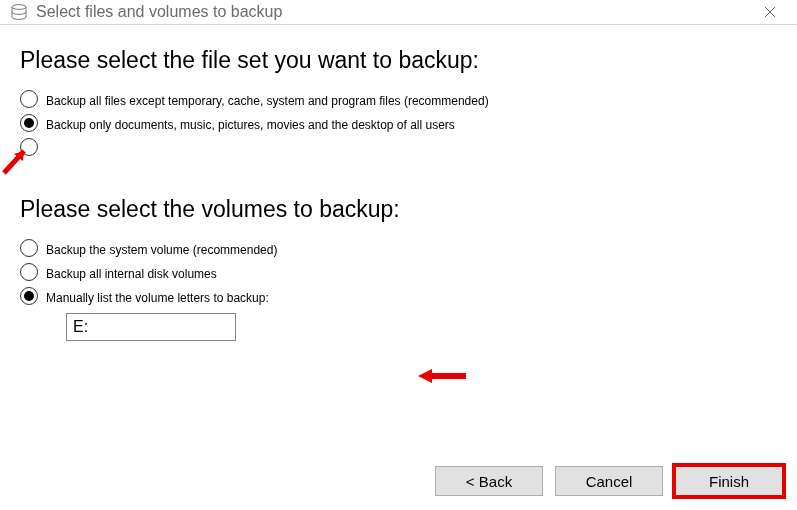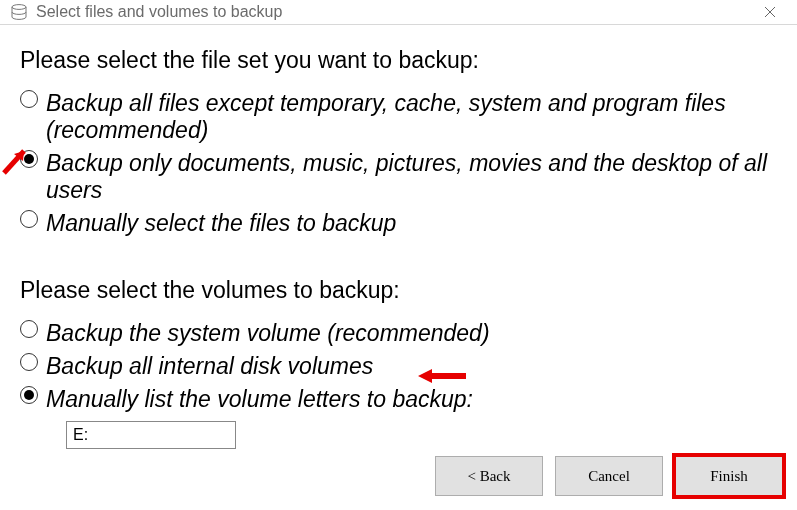--- a/index.html
+++ b/index.html
@@ -42,25 +42,24 @@
   .content {
     padding: 22px 12px 0 20px;
   }
   .heading {
     font-size: 23px;
     margin: 0 0 16px 0;
     color: #000;
   }
   .opt-row {
     display: flex;
-    align-items: flex-start;
+    align-items: flex-end;
     margin: 6px 0;
-    font-size: 23px;
+    font-size: 12px;
     cursor: pointer;
-    font-style: italic;
   }
   .radio {
     width: 18px;
     height: 18px;
     border: 1px solid #333;
     border-radius: 50%;
     margin-right: 8px;
     display: inline-flex;
     align-items: center;
     justify-content: center;
@@ -88,25 +87,25 @@
   }
   .button-row {
     position: absolute;
     bottom: 14px;
     right: 14px;
     display: flex;
     gap: 12px;
   }
   .btn {
     width: 108px;
-    height: 40px;
+    height: 30px;
     background: #e1e1e1;
     border: 1px solid #adadad;
     font-size: 15px;
-    font-family: Liberation Serif, serif;
+    font-family: Liberation Sans, sans-serif;
     cursor: pointer;
     display: inline-flex;
     align-items: center;
     justify-content: center;
   }
   .btn.highlight {
     outline: 4px solid #e60000;
     outline-offset: -1px;
   }
   
@@ -143,21 +142,20 @@
     <span>Backup all files except temporary, cache, system and program files (recommended)</span>
   </div>
   <div class="opt-row">
     <span class="radio selected">
         <span class="dot"></span>
       </span>
     <span>Backup only documents, music, pictures, movies and the desktop of all users</span>
   </div>
   <div class="opt-row">
     <span class="radio"></span>
-    <span>Manually select the files to backup</span>
   </div>
 
   <div style="height:34px"></div>
 
   <div class="heading">Please select the volumes to backup:</div>
 
   <div class="opt-row">
     <span class="radio"></span>
     <span>Backup the system volume (recommended)</span>
   </div>

